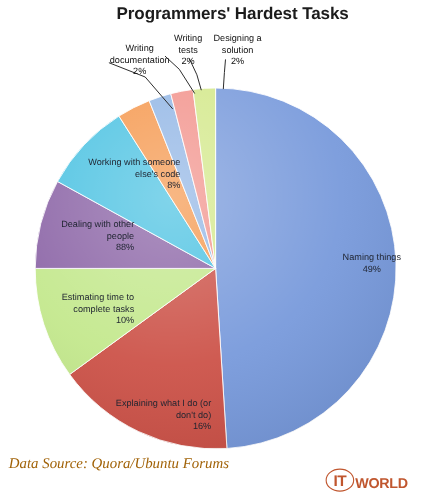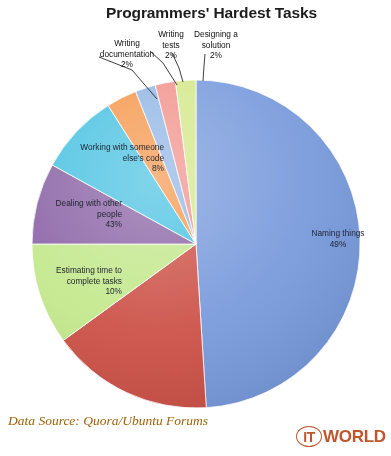--- a/index.html
+++ b/index.html
@@ -140,21 +140,21 @@
     border-radius: 50%;
     color: #C0562E;
     font-size: 14px;
     font-weight: bold;
     font-family: "Liberation Sans", sans-serif;
     letter-spacing: -0.5px;
     box-sizing: border-box;
   }
   #logo .logo-world {
     color: #C0562E;
-    font-size: 17px;
+    font-size: 13px;
     font-weight: bold;
     letter-spacing: -0.3px;
     margin-left: 1px;
     font-family: "Liberation Sans", sans-serif;
   }
 </style>
 </head>
 <body>
 
 <div id="page">
@@ -185,26 +185,29 @@
       <g id="leaders-group">
         <path d="M 99 57 L 132 70 L 157 99" fill="none" stroke="#2a2a2a" stroke-width="0.9"></path>
         <path d="M 150 51 L 163 63 L 177 85" fill="none" stroke="#2a2a2a" stroke-width="0.9"></path>
         <path d="M 172 53 L 179 68 L 183 82" fill="none" stroke="#2a2a2a" stroke-width="0.9"></path>
         <path d="M 205 54 L 204 66 L 203 81" fill="none" stroke="#2a2a2a" stroke-width="0.9"></path>
       </g>
     </svg>
 
     <div class="slice-label lbl-naming">Naming things
 49%</div>
+    <div class="slice-label lbl-explaining">Explaining what I do (or
+don't do)
+16%</div>
     <div class="slice-label lbl-estimating">Estimating time to
 complete tasks
 10%</div>
     <div class="slice-label lbl-dealing">Dealing with other
 people
-43%</div>
+88%</div>
     <div class="slice-label lbl-working">Working with someone
 else's code
 8%</div>
 
     <div class="outer-label lbl-documentation">Writing
 documentation
 2%</div>
     <div class="outer-label lbl-tests">Writing
 tests
 2%</div>

